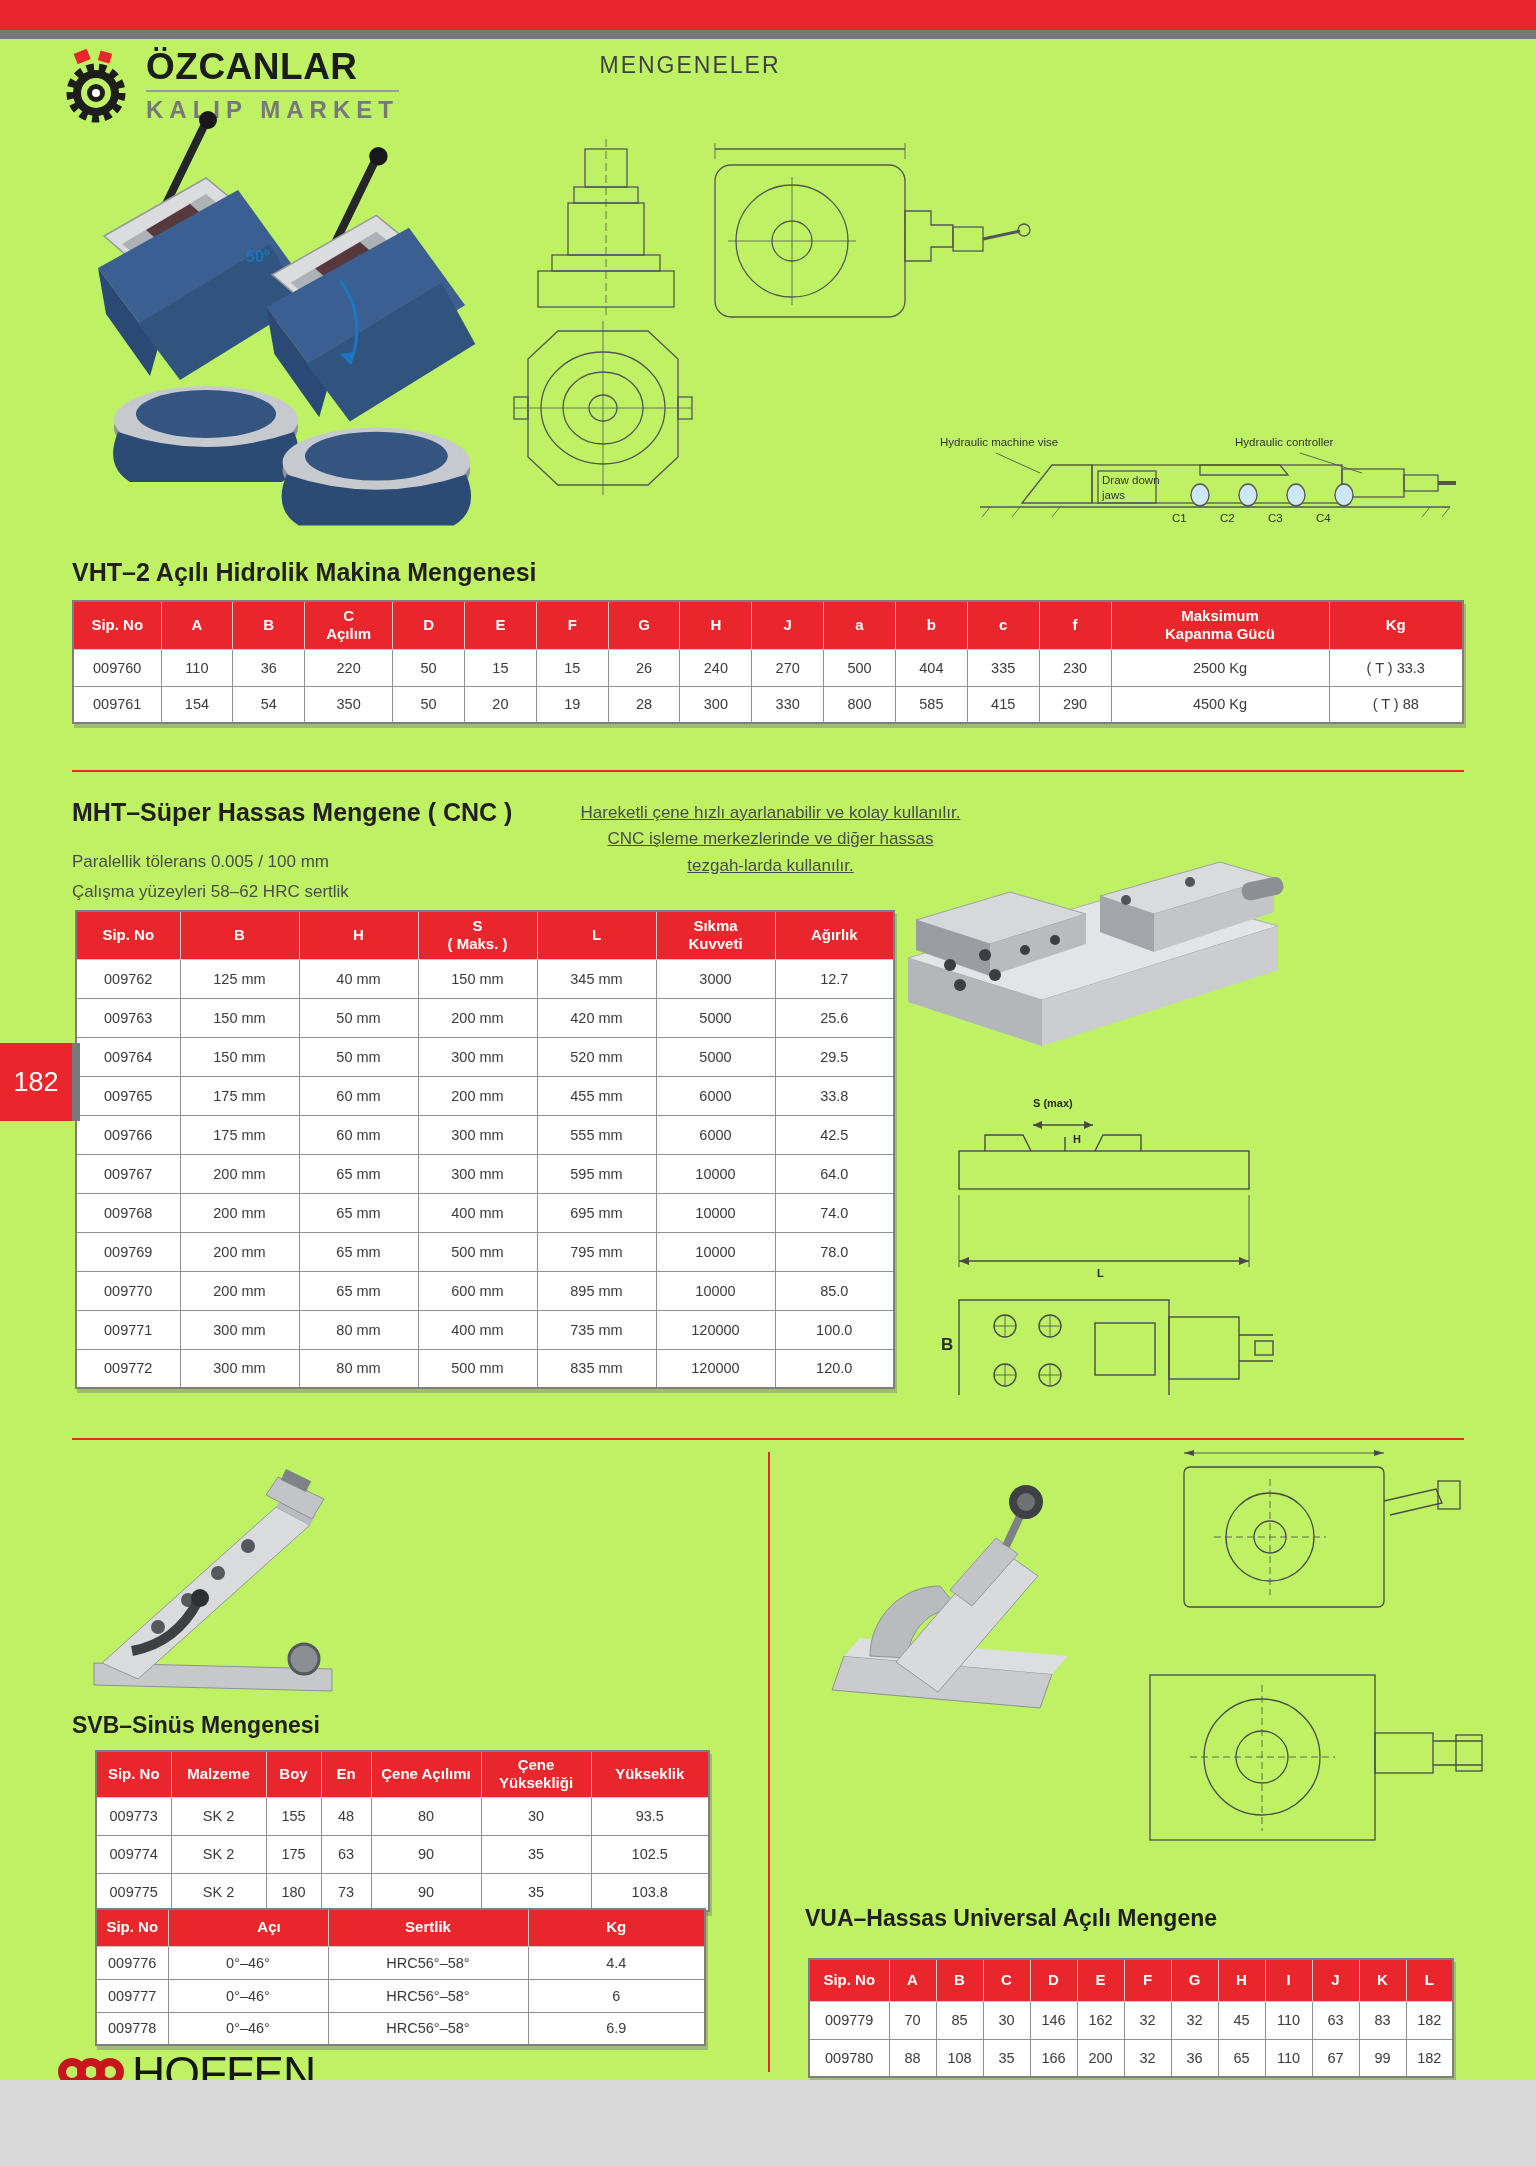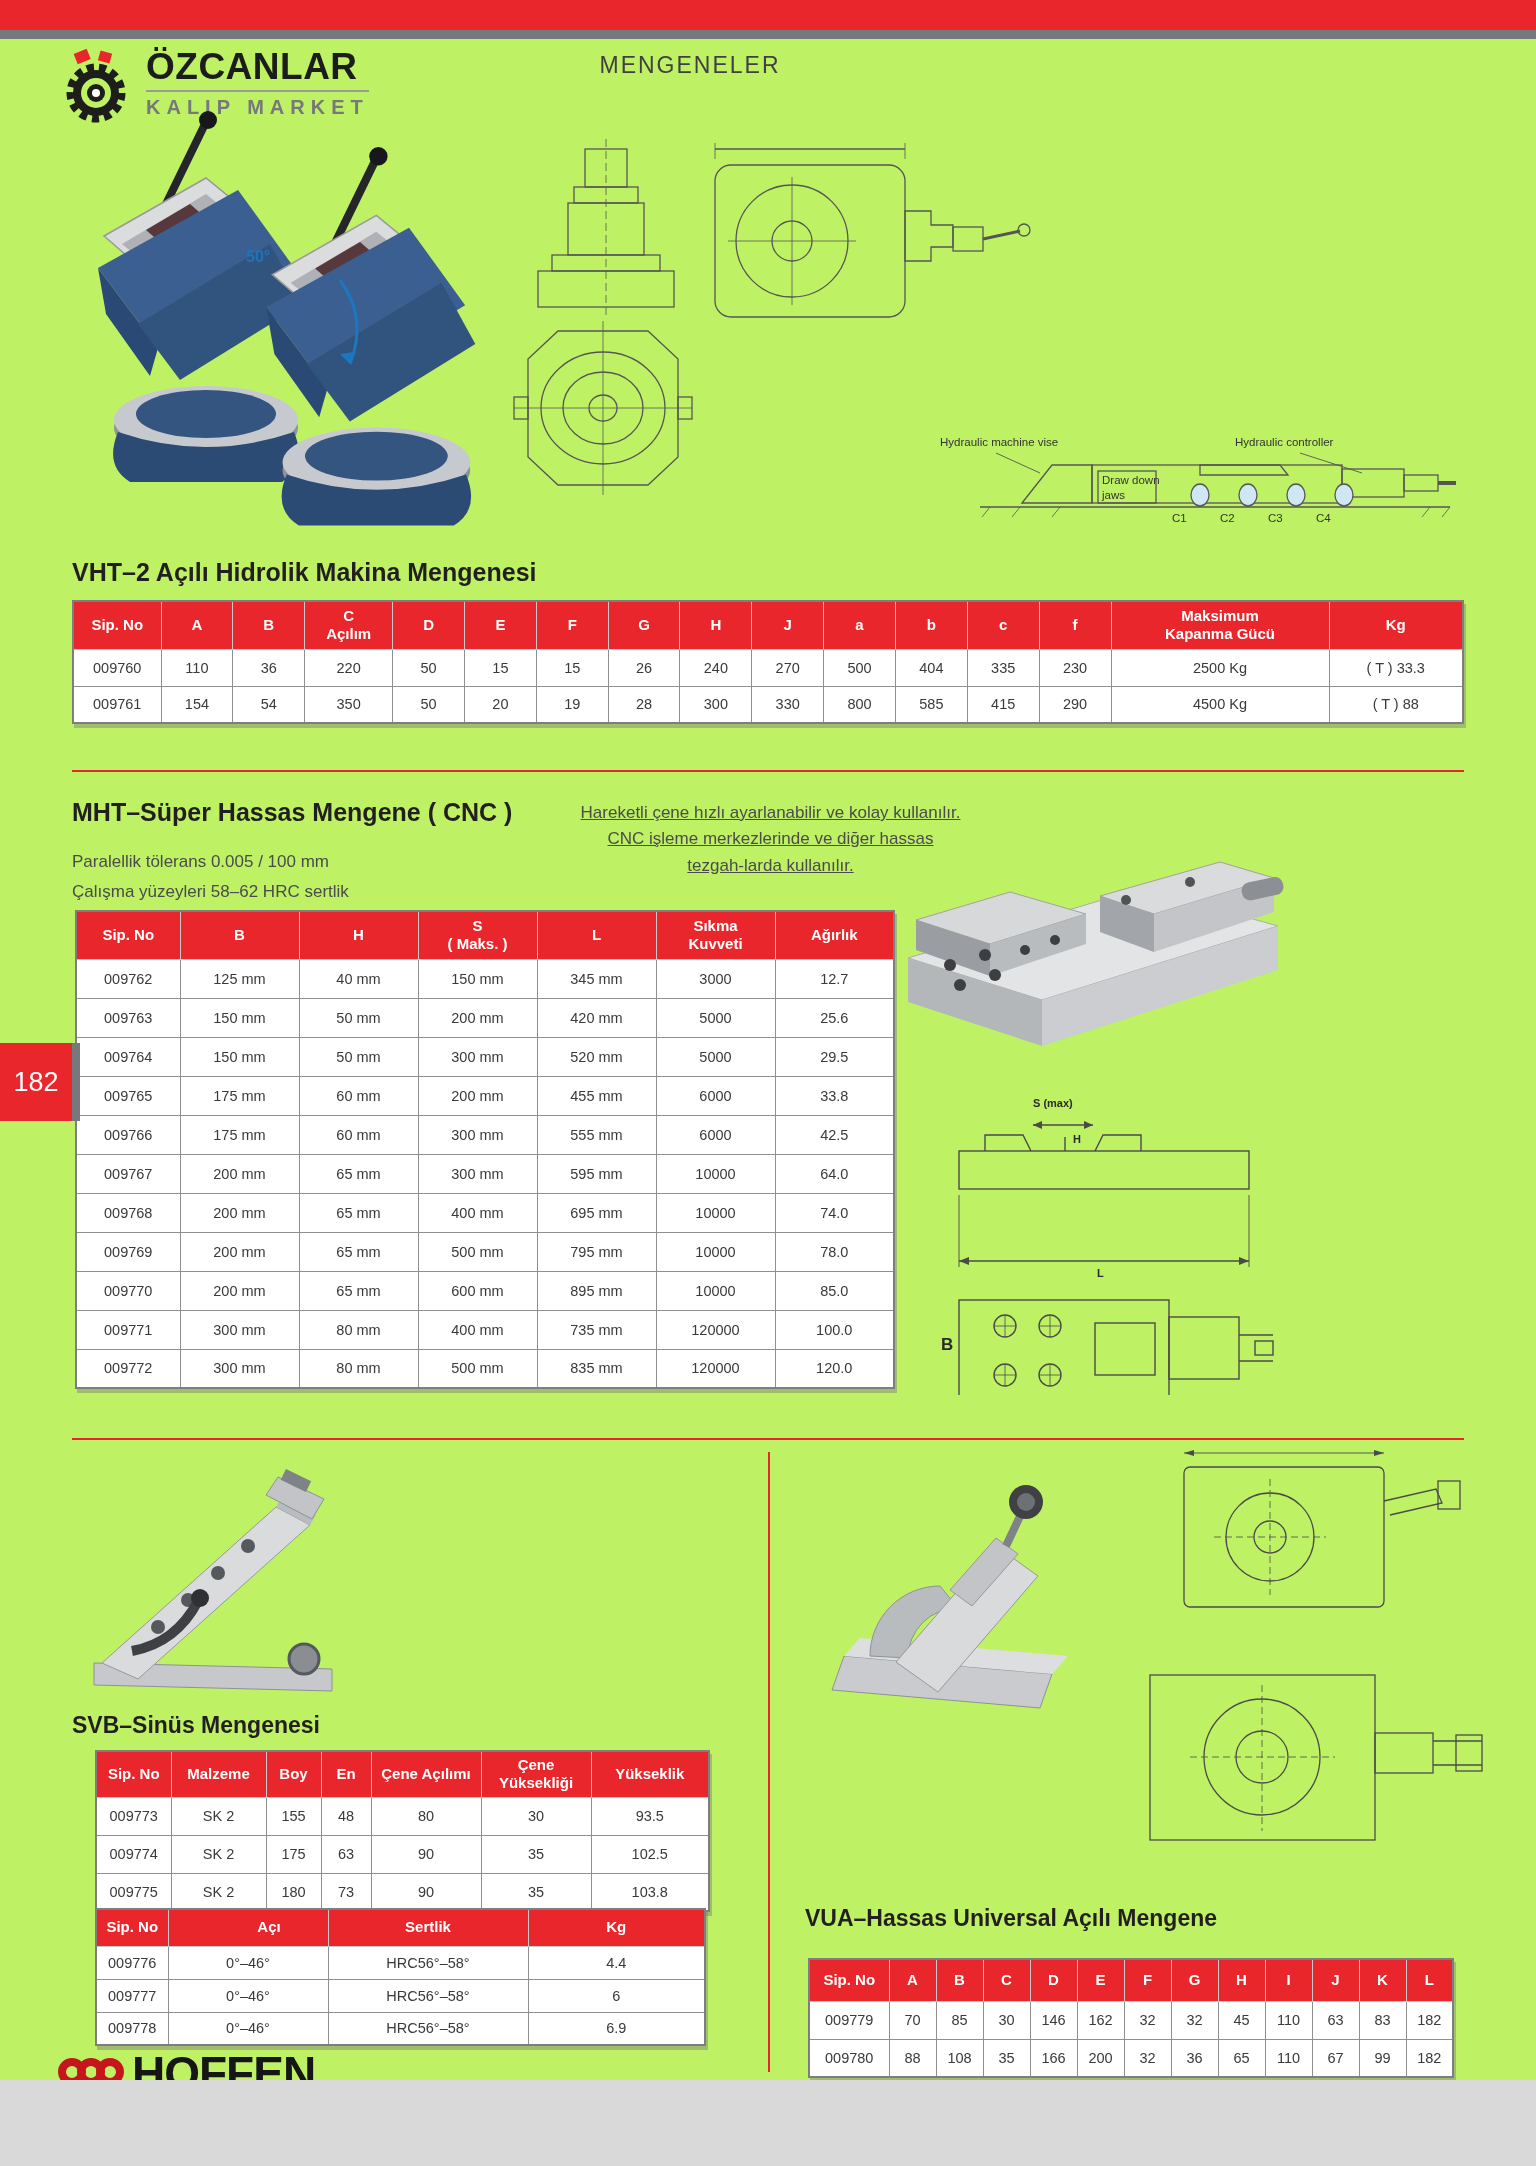--- a/index.html
+++ b/index.html
@@ -8,21 +8,21 @@
   .page { position:relative; width:1536px; height:2080px; background:#bef264; overflow:hidden; margin:0 auto; }
   .abs { position:absolute; }
 
   
   .top-bar { left:0; top:0; width:1536px; height:30px; background:#e8262b; }
   .gray-bar { left:0; top:30px; width:1536px; height:9px; background:#77787b; }
   .brand { left:58px; top:48px; display:flex; align-items:flex-start; gap:12px; }
   .brand-text { display:flex; flex-direction:column; }
   .brand-name { font-size:37px; font-weight:800; color:#1c1c1c; letter-spacing:.5px; line-height:1.05; }
   .brand-rule { height:2px; background:#9a9a9a; margin:3px 0 4px 0; }
-  .brand-sub { font-size:20px; color:#77787b; letter-spacing:6px; font-weight:600; }
+  .brand-sub { font-size:24px; color:#77787b; letter-spacing:6px; font-weight:600; }
   .page-title { left:575px; top:52px; width:230px; text-align:center; font-size:23px; color:#404040; letter-spacing:2px; font-weight:500; }
 
   
   .sec-title { font-size:25px; font-weight:bold; color:#231f20; }
   .sec-title-sm { font-size:23px; font-weight:bold; color:#231f20; }
   .note { font-size:17px; color:#4b4b4b; }
   .desc { font-size:17px; color:#4b4b4b; text-align:center; line-height:1.55; }
   .desc p { margin:0;text-decoration:underline; }
 
   
@@ -71,21 +71,21 @@
               color:#fff; font-size:27px; display:flex; align-items:center; justify-content:center; }
   .page-tab-shadow { left:72px; top:1043px; width:8px; height:78px; background:#77787b; }
 
   
   .dwg-label { position:absolute; font-size:11.5px; color:#333; white-space:pre-line; line-height:1.3; }
   .dim-label { position:absolute; font-size:11px; font-weight:bold; color:#2b2b2b; }
   .angle-label { position:absolute; font-size:16px; font-weight:bold; color:#1b75bb; }
 
   
   .hoffen { left:58px; top:2048px; display:flex; align-items:center; gap:8px; }
-  .hoffen-name { font-size:46px; font-weight:700; color:#161616; letter-spacing:-1px; line-height:1; }
+  .hoffen-name { font-size:46px; font-weight:400; color:#161616; letter-spacing:-1px; line-height:1; }
   .hoffen-tagline { left:148px; top:2102px; font-size:15px; font-weight:bold; color:#4d4d4f; letter-spacing:1px; }
   .bottom-bar { left:0; top:2152px; width:1536px; height:14px; background:#e8262b; }
 </style>
 </head>
 <body>
 
 <div class="page">
 
   <div class="abs top-bar"></div>
   <div class="abs gray-bar"></div>

